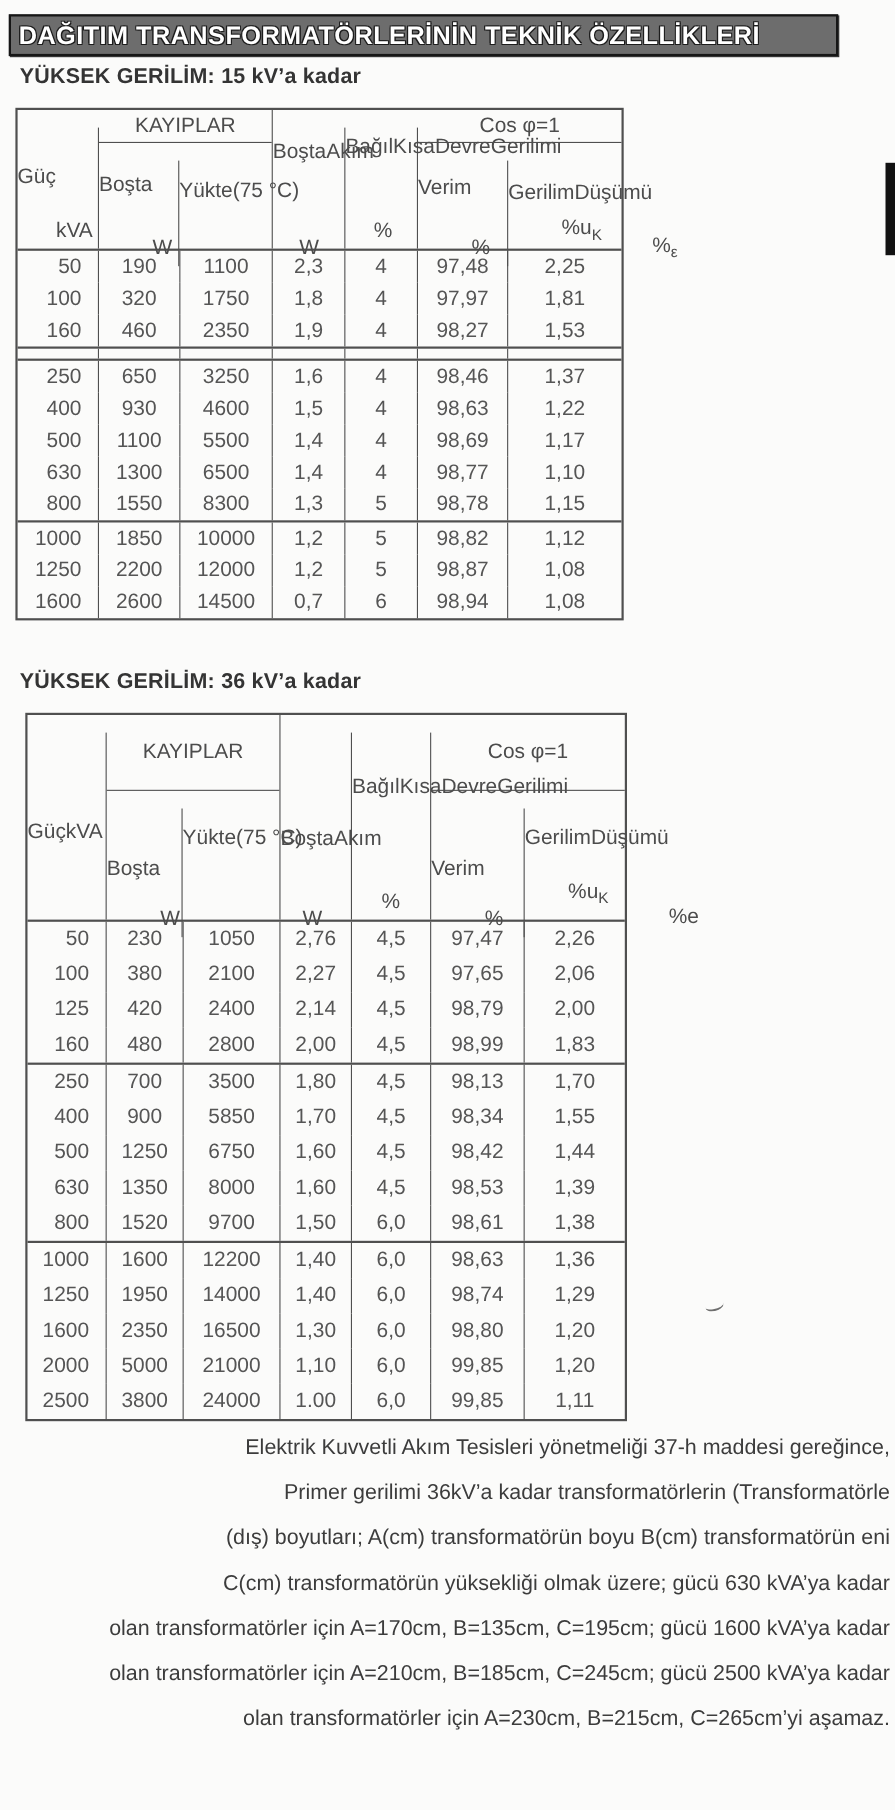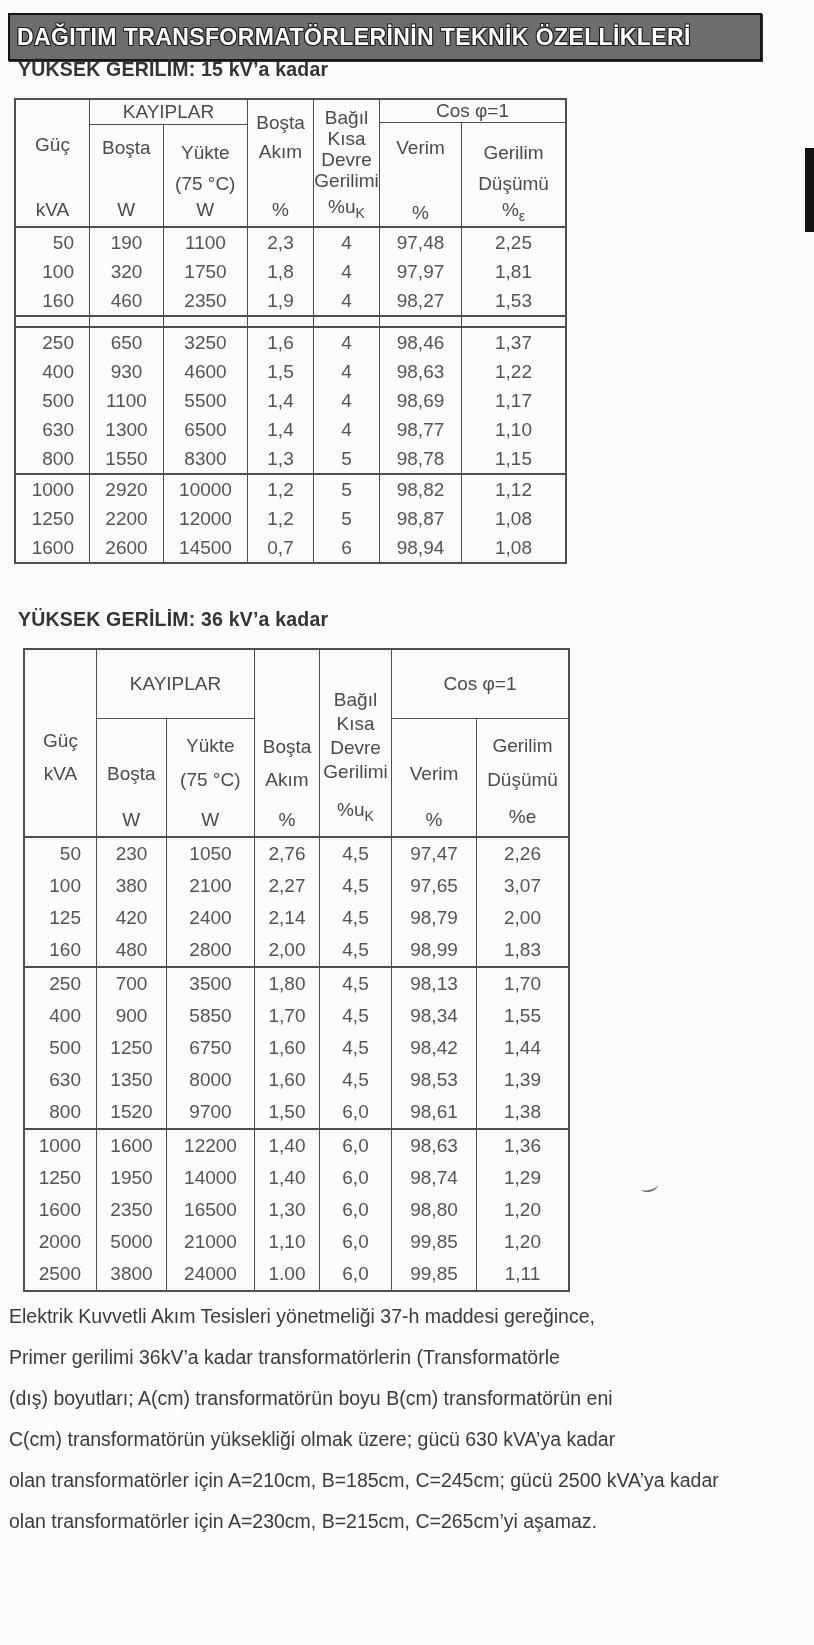--- a/index.html
+++ b/index.html
@@ -7,21 +7,21 @@
     width:814px; height:1645px;
     background:#fbfbfa;
     font-family:"Liberation Sans", sans-serif;
     color:#4a4a4a;
     position:relative;
     overflow:hidden;
   }
 
   
   .titlebar {
-    position:absolute; left:8px; top:13px; width:754px; height:48px;
+    position:absolute; left:8px; top:13px; width:754px; height:38px;
     background:#6d6d6d; border:2px solid #161616; box-sizing:border-box;
     display:flex; align-items:center; padding-left:7px;
     box-shadow:1px 1px 0 #333;
   }
   .titlebar .ttl {
     color:#ffffff; font-weight:bold; font-size:23px; letter-spacing:0.4px;
     white-space:nowrap;
     text-shadow:1px 1px 0 #1d1d1d, -1px 1px 0 #1d1d1d, 1px -1px 0 #1d1d1d, -1px -1px 0 #1d1d1d;
   }
 
@@ -41,22 +41,22 @@
   }
   #table-15kv { left:14px; top:98px;  width:553px; }
   #table-36kv { left:23px; top:648px; width:547px; }
 
   .thead { display:flex; border-bottom:2px solid #4f4f4f; box-sizing:border-box; }
   #table-15kv .thead { height:128px; }
   #table-36kv .thead { height:188px; }
 
   .hc {
     box-sizing:border-box; border-right:1px solid #4f4f4f;
-    display:flex; flex-direction:column; align-items:center;
-    font-size:19px; color:#4c4c4c;
+    display:flex; flex-direction:row; 
+    font-size:19px; color:#4c4c4c;margin-top:16px;
   }
   .hc .hline { line-height:22px; white-space:nowrap; }
   .hc .hunit { margin-top:auto; padding-bottom:5px; white-space:nowrap; }
   .sub { font-size:14px; vertical-align:sub; }
 
   .hgroup { box-sizing:border-box; border-right:1px solid #4f4f4f; display:flex; flex-direction:column; }
   .hgroup.last, .hc.last { border-right:none; }
   .hg-label {
     box-sizing:border-box; border-bottom:1px solid #4f4f4f;
     display:flex; align-items:center; justify-content:center;
@@ -112,21 +112,21 @@
   #table-36kv .g2, #table-36kv .g3 { border-top:2px solid #4f4f4f; }
 
   
   #table-15kv .row.spacer {
     height:13px; border-top:2px solid #4f4f4f; border-bottom:2px solid #4f4f4f;
   }
 
   
   .footer { position:absolute; left:9px; top:1296px; width:800px; }
   .footer .fline {
-    font-size:19.5px; color:#3c3c3c; height:41px; line-height:41px; white-space:nowrap;
+    font-size:19.5px; color:#3c3c3c; height:41px; line-height:41px; white-space:nowrap;text-align:right;
   }
 
   
   .artifact-bar {
     position:absolute; left:805px; top:148px; width:9px; height:84px; background:#121212;
   }
   .artifact-mark {
     position:absolute; left:641px; top:1181px; width:17px; height:9px;
     border-bottom:2px solid #6e6e6e; border-radius:0 0 60% 40%; transform:rotate(-8deg);
   }
@@ -284,21 +284,21 @@
         <span class="c">5</span>
         <span class="c">98,78</span>
         <span class="c">1,15</span>
       </div>
     </div>
 
   <div class="group g3">
 
       <div class="row">
         <span class="c al-r">1000</span>
-        <span class="c">2920</span>
+        <span class="c">1850</span>
         <span class="c">10000</span>
         <span class="c">1,2</span>
         <span class="c">5</span>
         <span class="c">98,82</span>
         <span class="c">1,12</span>
       </div>
 
       <div class="row">
         <span class="c al-r">1250</span>
         <span class="c">2200</span>
@@ -383,21 +383,21 @@
         <span class="c">2,26</span>
       </div>
 
       <div class="row">
         <span class="c al-r">100</span>
         <span class="c">380</span>
         <span class="c">2100</span>
         <span class="c">2,27</span>
         <span class="c">4,5</span>
         <span class="c">97,65</span>
-        <span class="c">3,07</span>
+        <span class="c">2,06</span>
       </div>
 
       <div class="row">
         <span class="c al-r">125</span>
         <span class="c">420</span>
         <span class="c">2400</span>
         <span class="c">2,14</span>
         <span class="c">4,5</span>
         <span class="c">98,79</span>
         <span class="c">2,00</span>
@@ -519,15 +519,16 @@
         <span class="c">1,11</span>
       </div>
     </div>
 </div>
 
 <div class="footer">
   <div class="fline">Elektrik Kuvvetli Akım Tesisleri yönetmeliği 37-h maddesi gereğince,</div>
   <div class="fline">Primer gerilimi 36kV’a kadar transformatörlerin (Transformatörle</div>
   <div class="fline">(dış) boyutları; A(cm) transformatörün boyu B(cm) transformatörün eni</div>
   <div class="fline">C(cm) transformatörün yüksekliği olmak üzere; gücü 630 kVA’ya kadar</div>
+  <div class="fline">olan transformatörler için A=170cm, B=135cm, C=195cm; gücü 1600 kVA’ya kadar</div>
   <div class="fline">olan transformatörler için A=210cm, B=185cm, C=245cm; gücü 2500 kVA’ya kadar</div>
   <div class="fline">olan transformatörler için A=230cm, B=215cm, C=265cm’yi aşamaz.</div>
 </div>
 
 </body></html>

